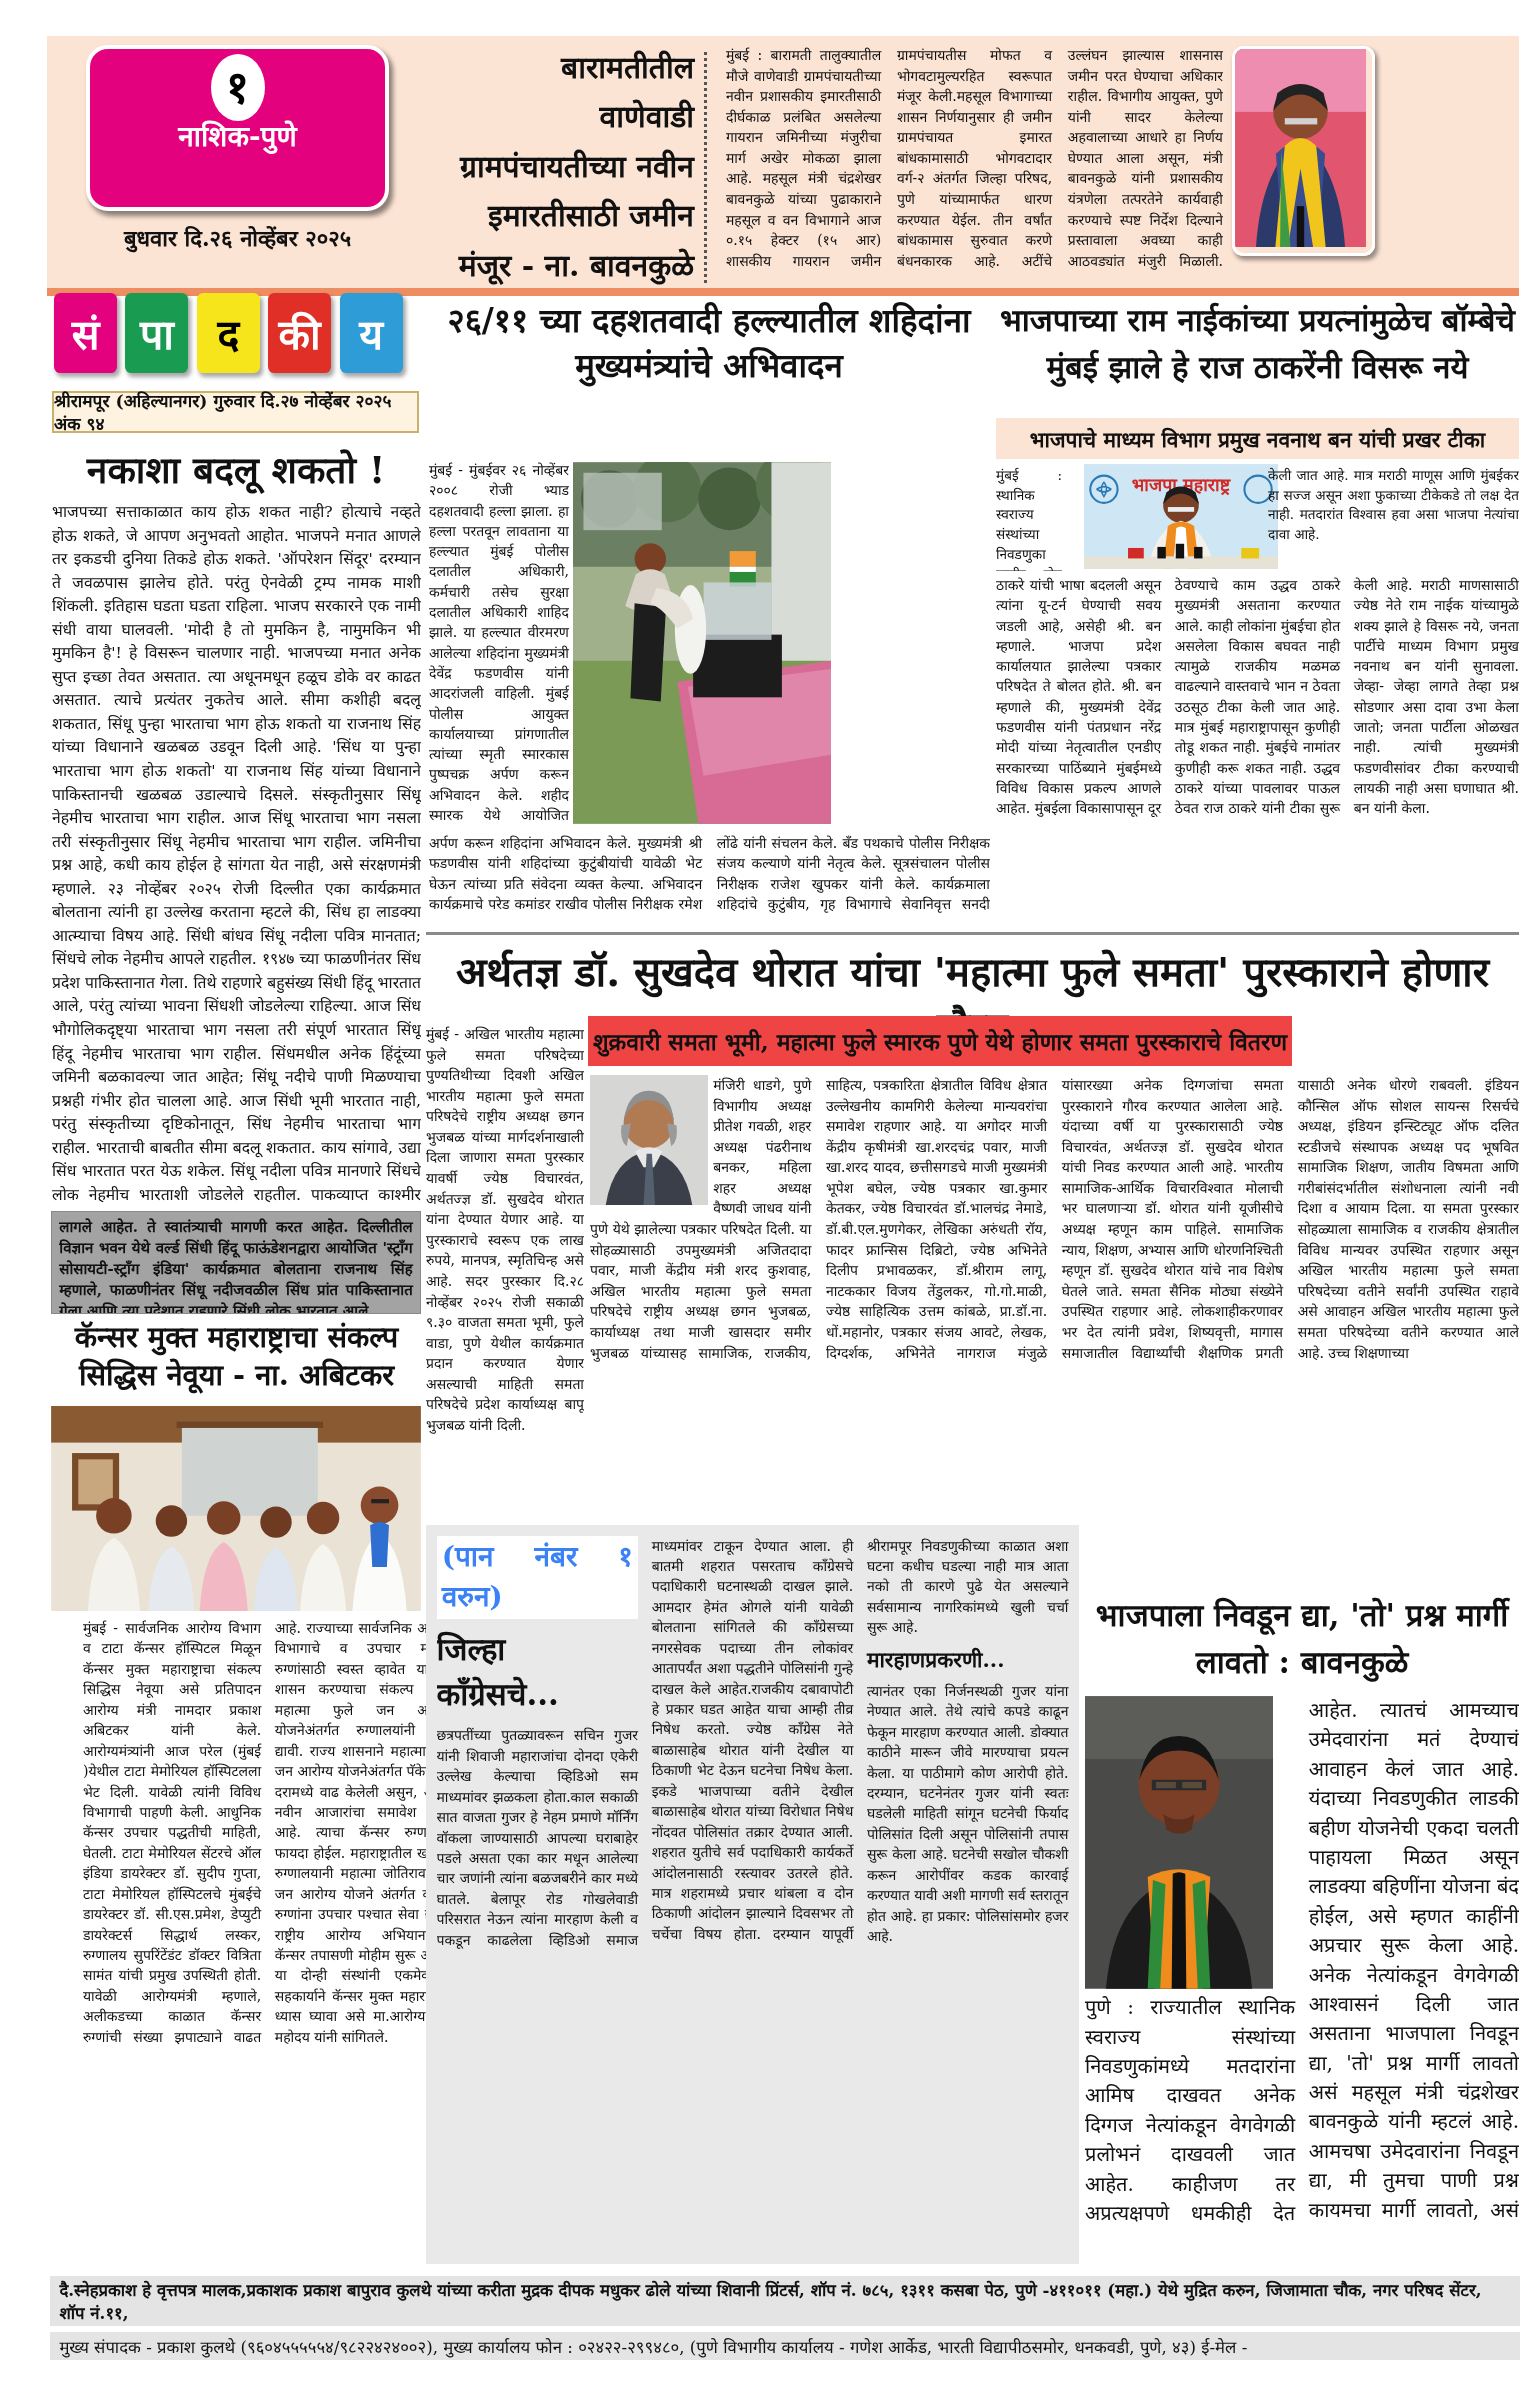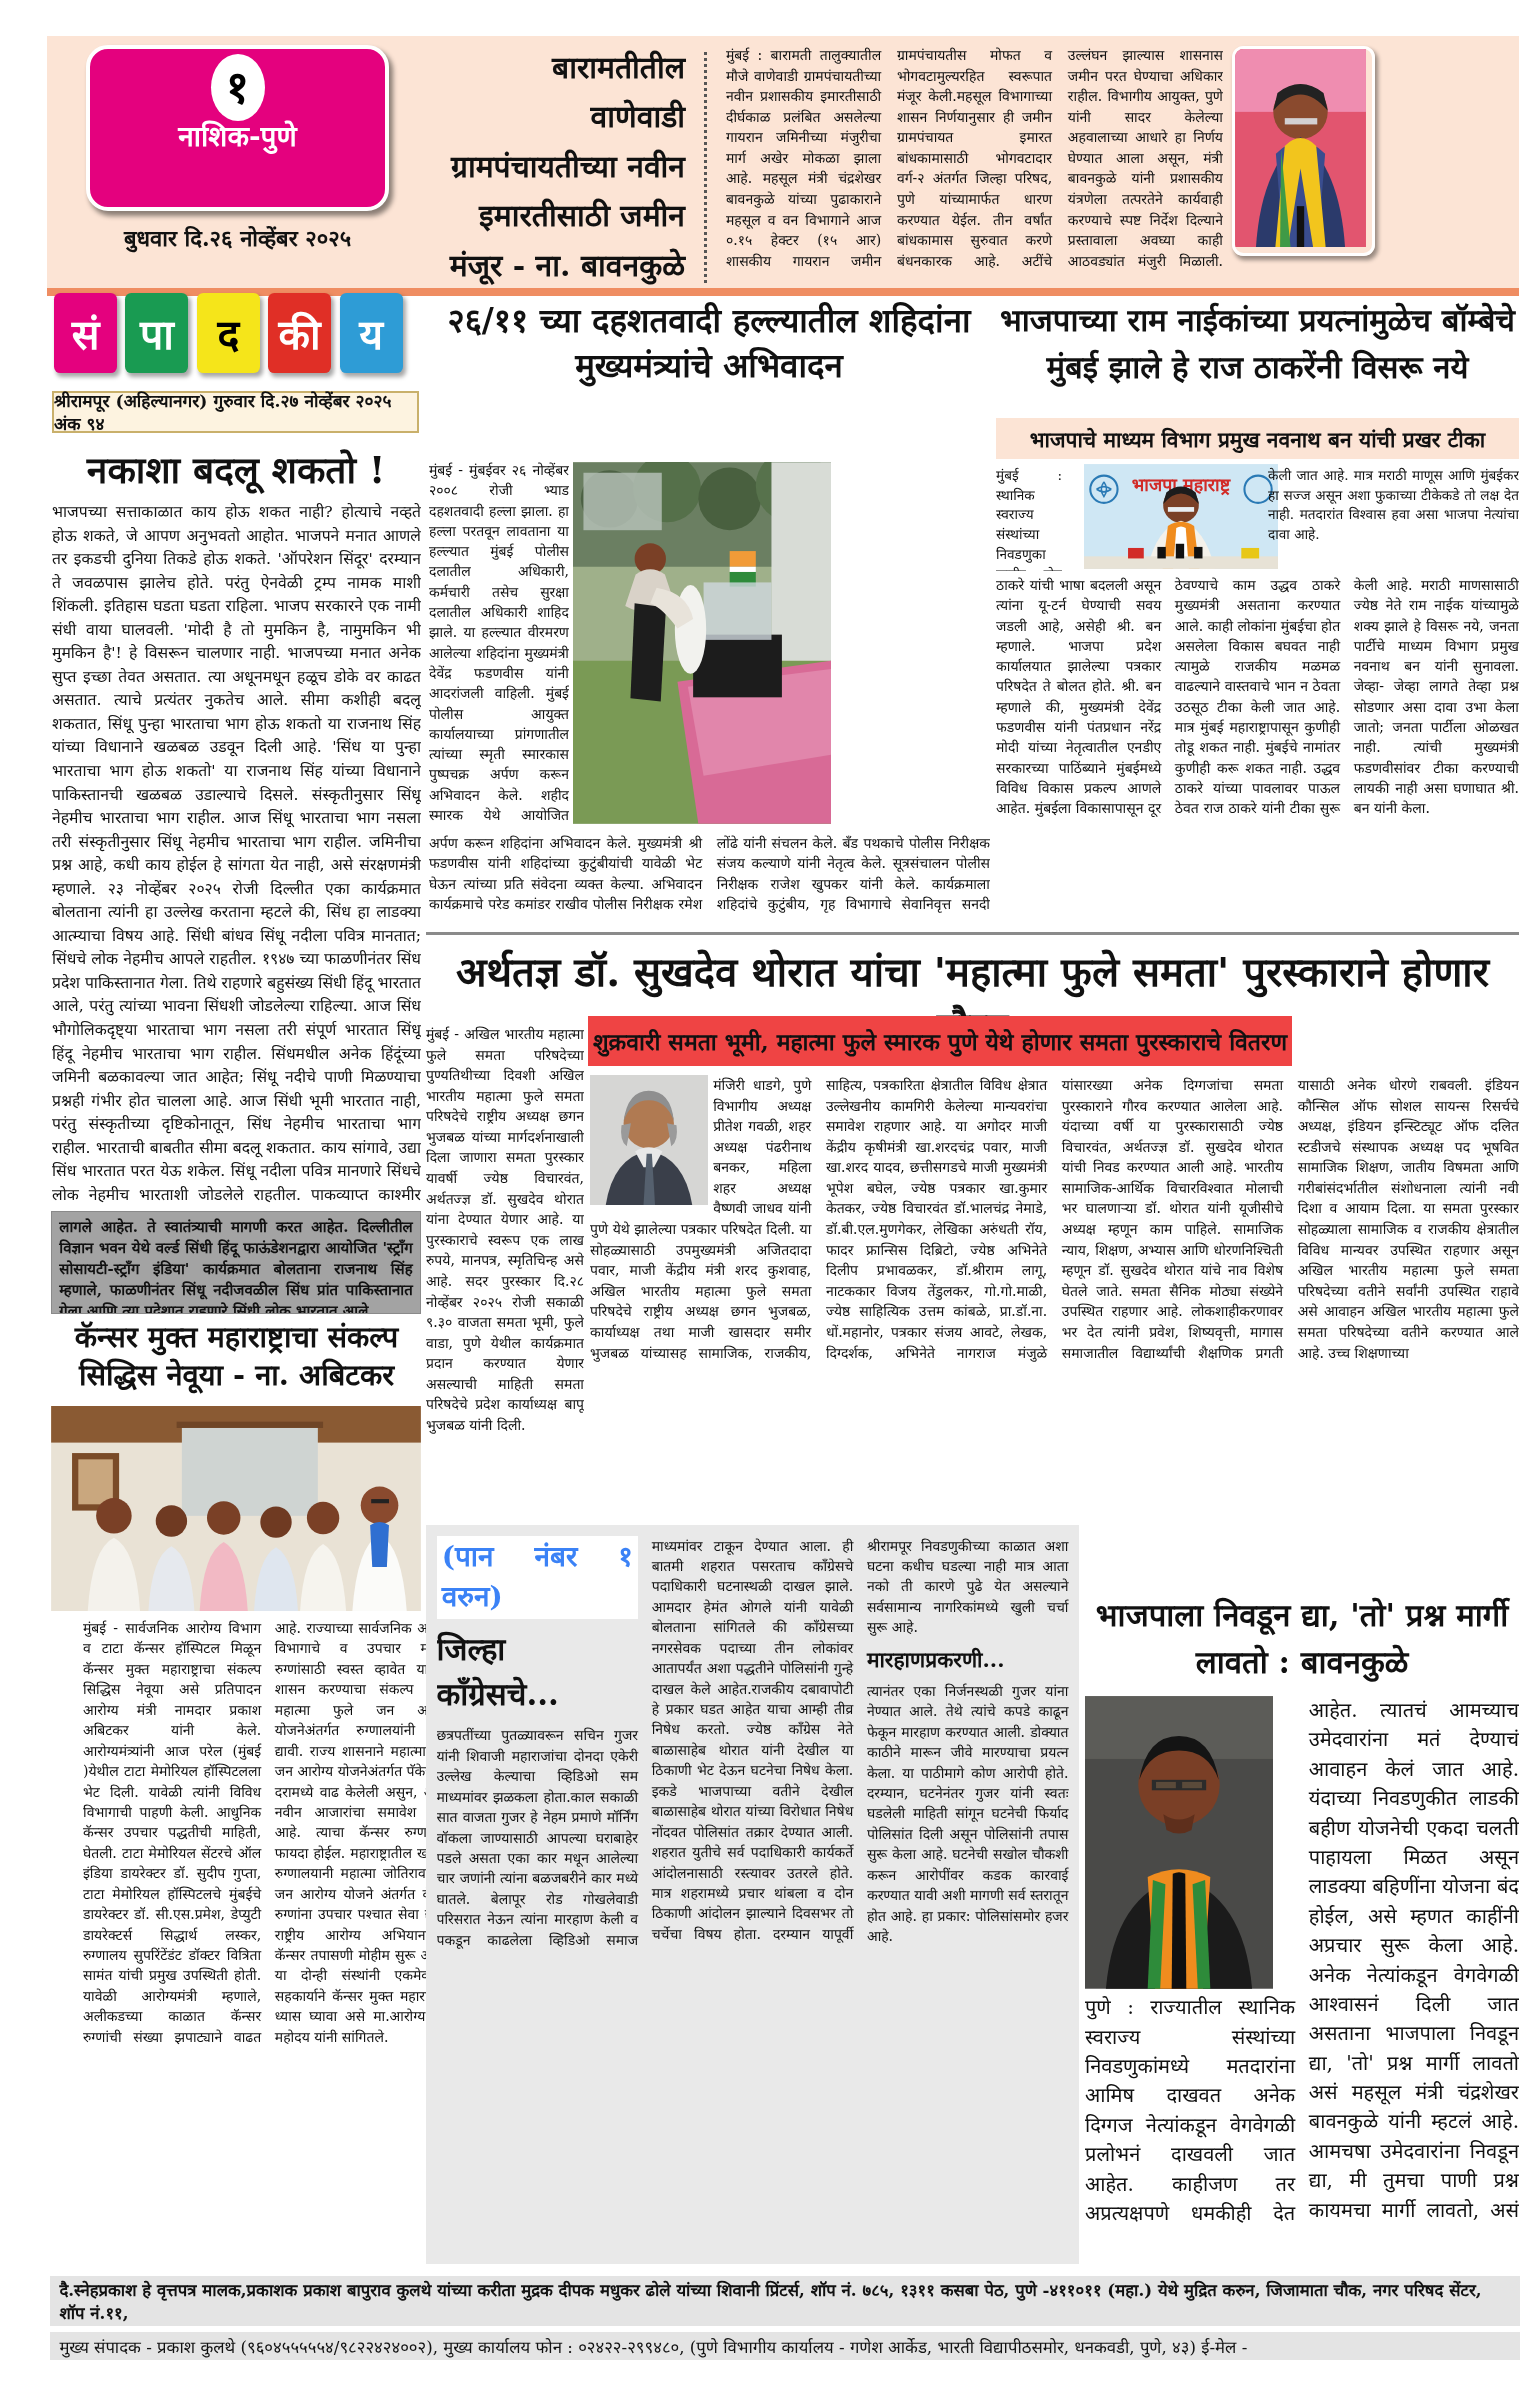--- a/index.html
+++ b/index.html
@@ -12,21 +12,21 @@
   
   .topband{left:47px;top:36px;width:1472px;height:252px;background:#fce4d5;}
   .salmonrule{left:47px;top:288px;width:1472px;height:8.4px;background:#ef8d62;}
   .logo{left:86px;top:45px;width:303px;height:166px;background:#e4017e;border:4.2px solid #ffffff;
         border-radius:22px;box-shadow:3.1px 4.2px 5.2px rgba(0,0,0,.45);text-align:center;box-sizing:border-box;}
   .logo .num{display:inline-block;margin-top:5.2px;width:54px;height:67px;background:#ffffff;border-radius:50%;
         color:#000;font-weight:bold;font-size:45px;line-height:67px;}
   .logo .ttl{color:#fff;font-weight:bold;font-size:54px;line-height:1.05;letter-spacing:1px;}
   .logo .sub{color:#fff;font-weight:bold;font-size:28px;line-height:1.15;}
   .mastdate{left:86px;top:222px;width:303px;text-align:center;font-weight:bold;font-size:22px;}
-  .leadhead{left:309px;top:50px;width:376px;height:233px;display:flex;flex-direction:column;justify-content:space-between;
+  .leadhead{left:318px;top:50px;width:376px;height:233px;display:flex;flex-direction:column;justify-content:space-between;
         text-align:right;font-weight:bold;}
   .leadhead span{display:block;font-size:30px;line-height:1.18;}
   .vsep{left:704px;top:52px;width:0;height:231px;border-left:3.7px dotted #555;}
   .leadbody{left:726px;top:45px;width:497px;height:240px;column-count:3;column-gap:15.7px;
         font-size:14px;line-height:1.47;}
   .photo-frame{border:3.1px solid #ffffff;border-radius:11.5px;box-shadow:2.6px 3.7px 4.7px rgba(0,0,0,.4);overflow:hidden;}
   .topphoto{left:1232px;top:46px;width:137px;height:204px;}
 
   
   .edletters{left:54px;top:293px;width:366px;display:flex;gap:8.4px;}

